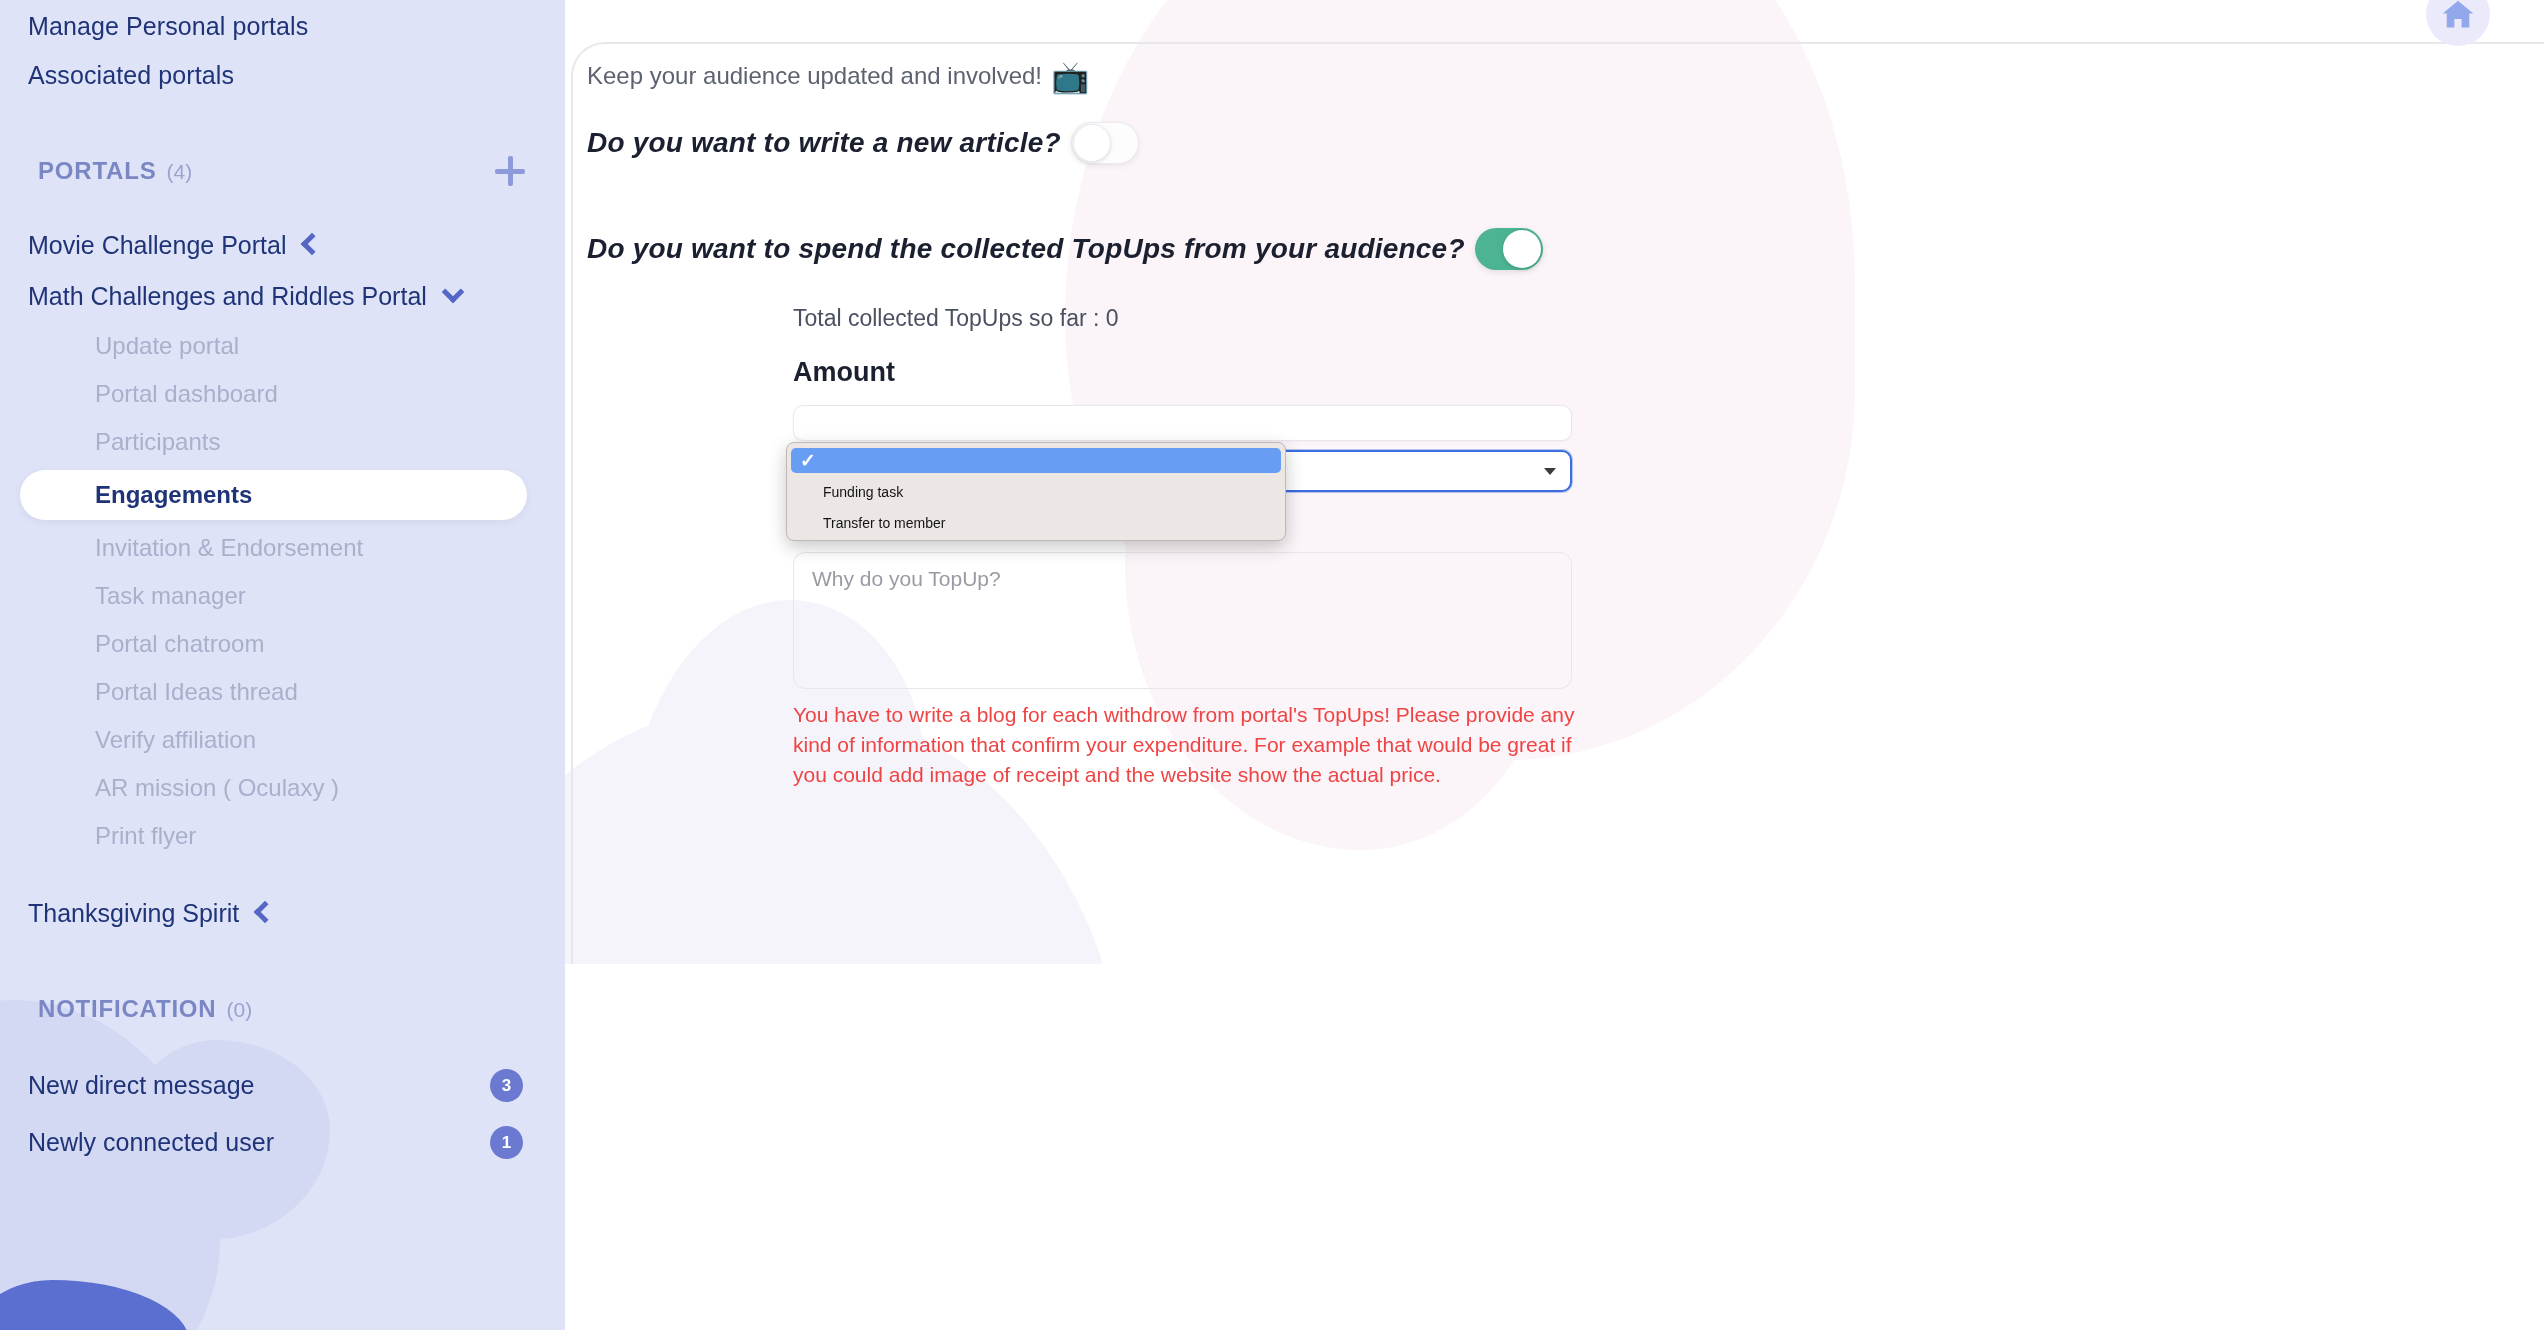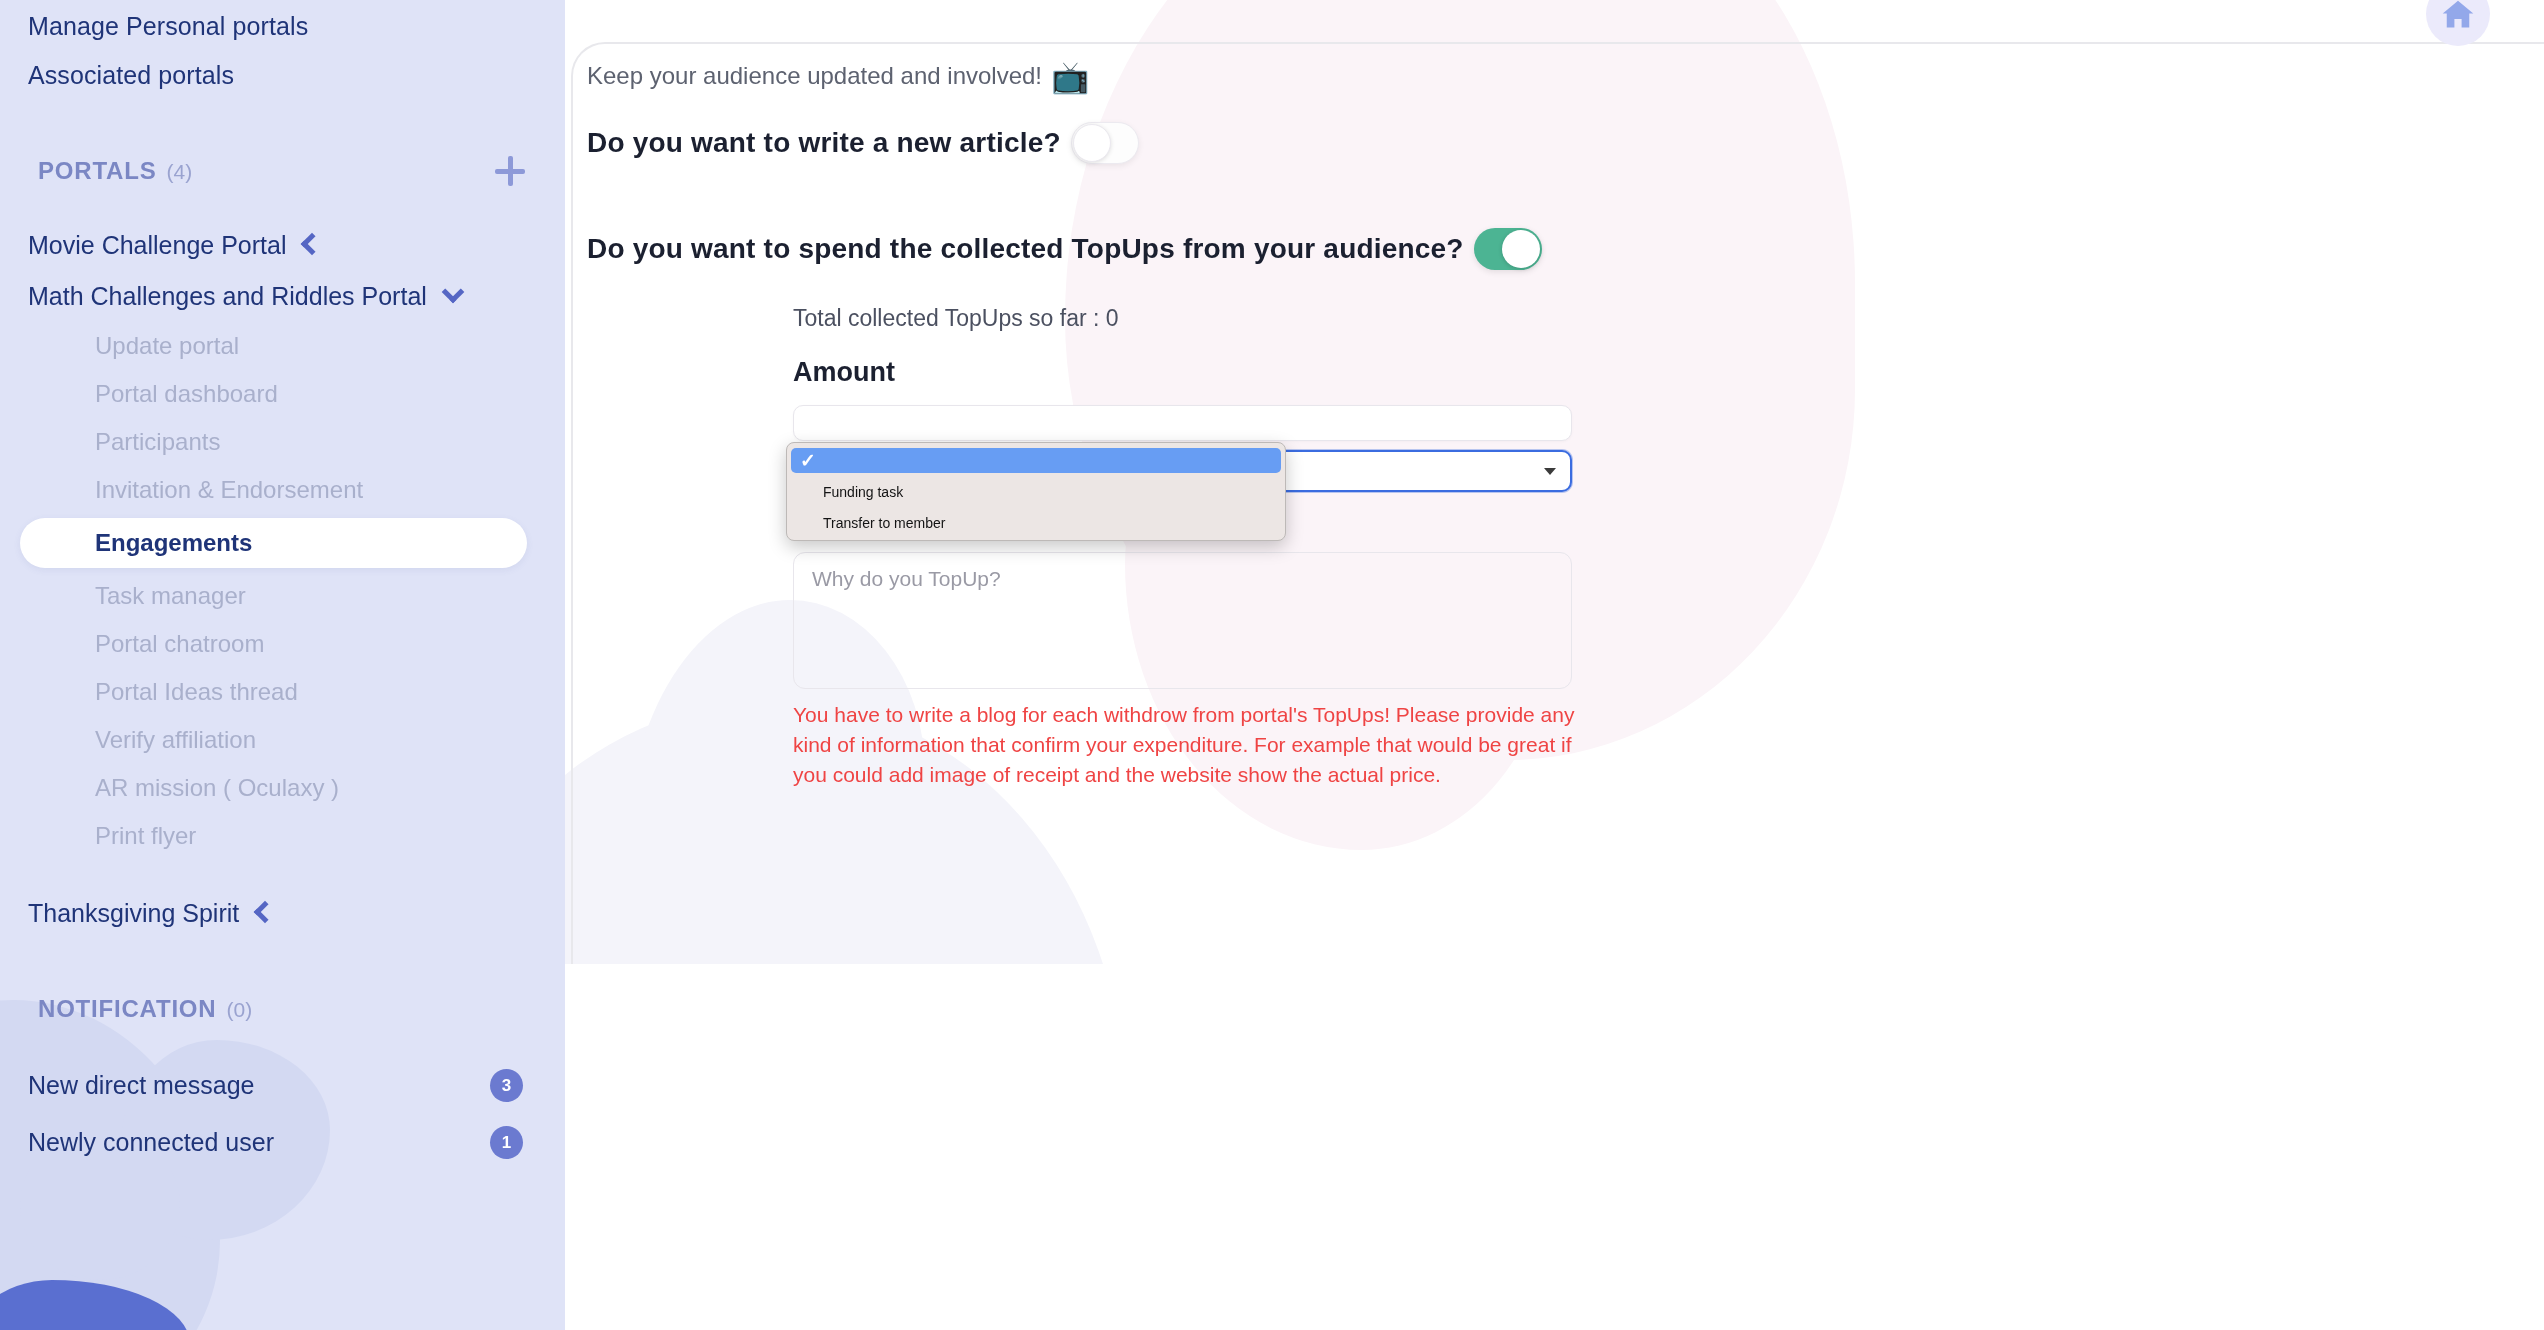--- a/index.html
+++ b/index.html
@@ -242,20 +242,21 @@
     align-items: center;
     gap: 9px;
   }
   .tv-emoji { font-size: 31px; line-height: 1; position: relative; top: 2px;}
 
   .q-row {
     position: absolute;
     display: flex;
     align-items: center;
     gap: 10px;
+    font-style: italic;
   }
   .q-row.q1 { left: 22px; top: 122px; }
   .q-row.q2 { left: 22px; top: 228px; }
   .q-label {
     font-size: 28px;
     font-weight: bold;
     color: #1b2030;
     letter-spacing: .2px;
     white-space: nowrap;
   }
@@ -438,22 +439,22 @@
 
 
       <div class="portal-row">
         <span class="portal-name">Math Challenges and Riddles Portal</span>
         <span class="chev down"></span>
       </div>
 
       <div class="sub-item">Update portal</div>
       <div class="sub-item">Portal dashboard</div>
       <div class="sub-item">Participants</div>
+      <div class="sub-item active">Engagements</div>
       <div class="sub-item">Invitation &amp; Endorsement</div>
-      <div class="sub-item active">Engagements</div>
       <div class="sub-item">Task manager</div>
       <div class="sub-item">Portal chatroom</div>
       <div class="sub-item">Portal Ideas thread</div>
       <div class="sub-item">Verify affiliation</div>
       <div class="sub-item">AR mission ( Oculaxy )</div>
       <div class="sub-item">Print flyer</div>
 
       <div class="portal-row" style="margin-top:28px;">
         <span class="portal-name">Thanksgiving Spirit</span>
         <span class="chev"></span>

